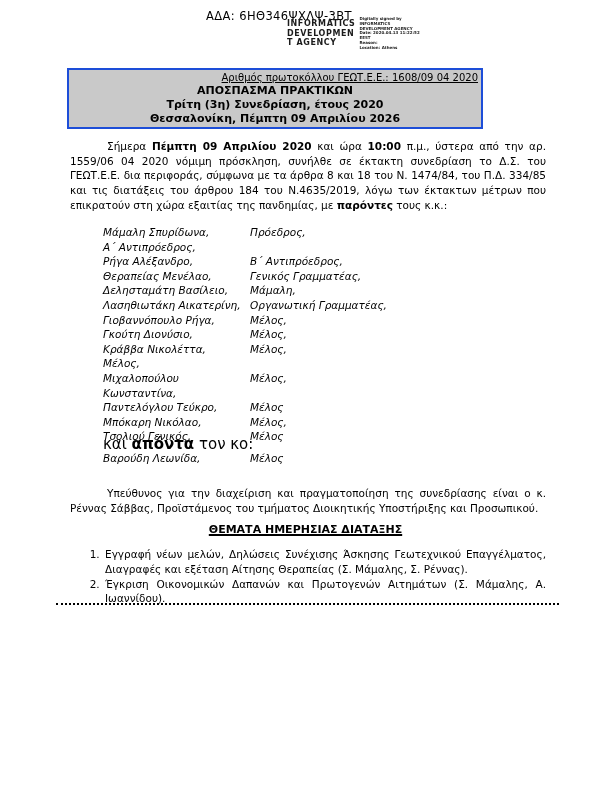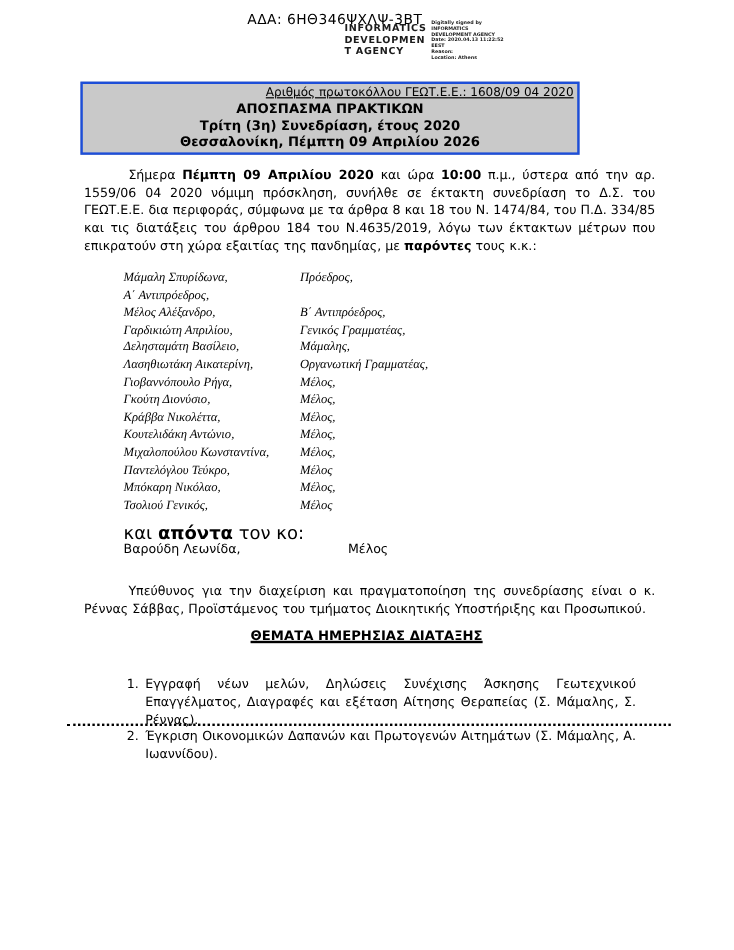--- a/index.html
+++ b/index.html
@@ -30,32 +30,32 @@
   .protocol-row { text-align:right; font-size:10px; line-height:13px; padding:1px 3px 0 0; }
   .protocol-row span { text-decoration:underline; }
   .hb-line { text-align:center; font-weight:bold; font-size:11px; line-height:13.8px; }
   .intro, .responsible {
     position:absolute; left:70px; width:476px;
     font-size:10.5px; line-height:14.7px; text-align:justify; text-indent:37px;
   }
   .intro { top:139px; }
   .responsible { top:486px; }
   .attendees { position:absolute; top:225px; left:103px; font-size:10.5px; line-height:14.6px; }
-  .att-row { display:flex; font-style:italic;font-family:Liberation Serif, serif; }
+  .att-row { display:flex; font-style:italic; }
   .att-name { width:147px; }
   .absent-intro { position:absolute; top:437px; left:103px; font-size:15px; line-height:14.6px; }
-  .absent-row { position:absolute; top:452px; left:103px; display:flex; font-size:10.5px;gap:40px; }
+  .absent-row { position:absolute; top:452px; left:103px; display:flex; font-style:italic; font-size:10.5px; }
   .absent-row .att-name { width:147px; }
   .agenda-heading {
     position:absolute; top:523px; left:66px; width:479px;
     text-align:center; font-size:11px; font-weight:bold;
   }
   .agenda-heading span { text-decoration:underline; text-decoration-thickness:2px; }
   .agenda { position:absolute; top:547px; left:70px; width:476px; font-size:10.5px; line-height:14.8px; }
-  .agenda ol { margin:16px; padding-left:33px; }
+  .agenda ol { margin:0; padding-left:33px; }
   .agenda li { text-align:justify; padding-left:2px; }
   .dotted-divider {
     position:absolute; top:596px; left:56px; width:503px; height:9px;
     border-bottom:2px dotted #000;
   }
   b { font-weight:bold; }
 </style>
 </head>
 <body>
 
@@ -91,49 +91,48 @@
 
   <div class="attendees">
     <div class="att-row">
         <span class="att-name">Μάμαλη Σπυρίδωνα,</span>
         <span>Πρόεδρος,</span>
       </div>
     <div class="att-row">
         <span>Α΄ Αντιπρόεδρος,</span>
       </div>
     <div class="att-row">
-        <span class="att-name">Μέλος Αλέξανδρο,</span>
+        <span class="att-name">Ρήγα Αλέξανδρο,</span>
         <span>Β΄ Αντιπρόεδρος,</span>
       </div>
     <div class="att-row">
-        <span class="att-name">Γαρδικιώτη Απριλίου,</span>
+        <span class="att-name">Θεραπείας Μενέλαο,</span>
         <span>Γενικός Γραμματέας,</span>
       </div>
     <div class="att-row">
         <span class="att-name">Δελησταμάτη Βασίλειο,</span>
-        <span>Μάμαλης,</span>
+        <span>Μάμαλη,</span>
       </div>
     <div class="att-row">
         <span class="att-name">Λασηθιωτάκη Αικατερίνη,</span>
         <span>Οργανωτική Γραμματέας,</span>
       </div>
     <div class="att-row">
         <span class="att-name">Γιοβαννόπουλο Ρήγα,</span>
         <span>Μέλος,</span>
       </div>
     <div class="att-row">
         <span class="att-name">Γκούτη Διονύσιο,</span>
         <span>Μέλος,</span>
       </div>
     <div class="att-row">
         <span class="att-name">Κράββα Νικολέττα,</span>
         <span>Μέλος,</span>
       </div>
     <div class="att-row">
-        <span class="att-name">Κουτελιδάκη Αντώνιο,</span>
         <span>Μέλος,</span>
       </div>
     <div class="att-row">
         <span class="att-name">Μιχαλοπούλου Κωνσταντίνα,</span>
         <span>Μέλος,</span>
       </div>
     <div class="att-row">
         <span class="att-name">Παντελόγλου Τεύκρο,</span>
         <span>Μέλος</span>
       </div>

